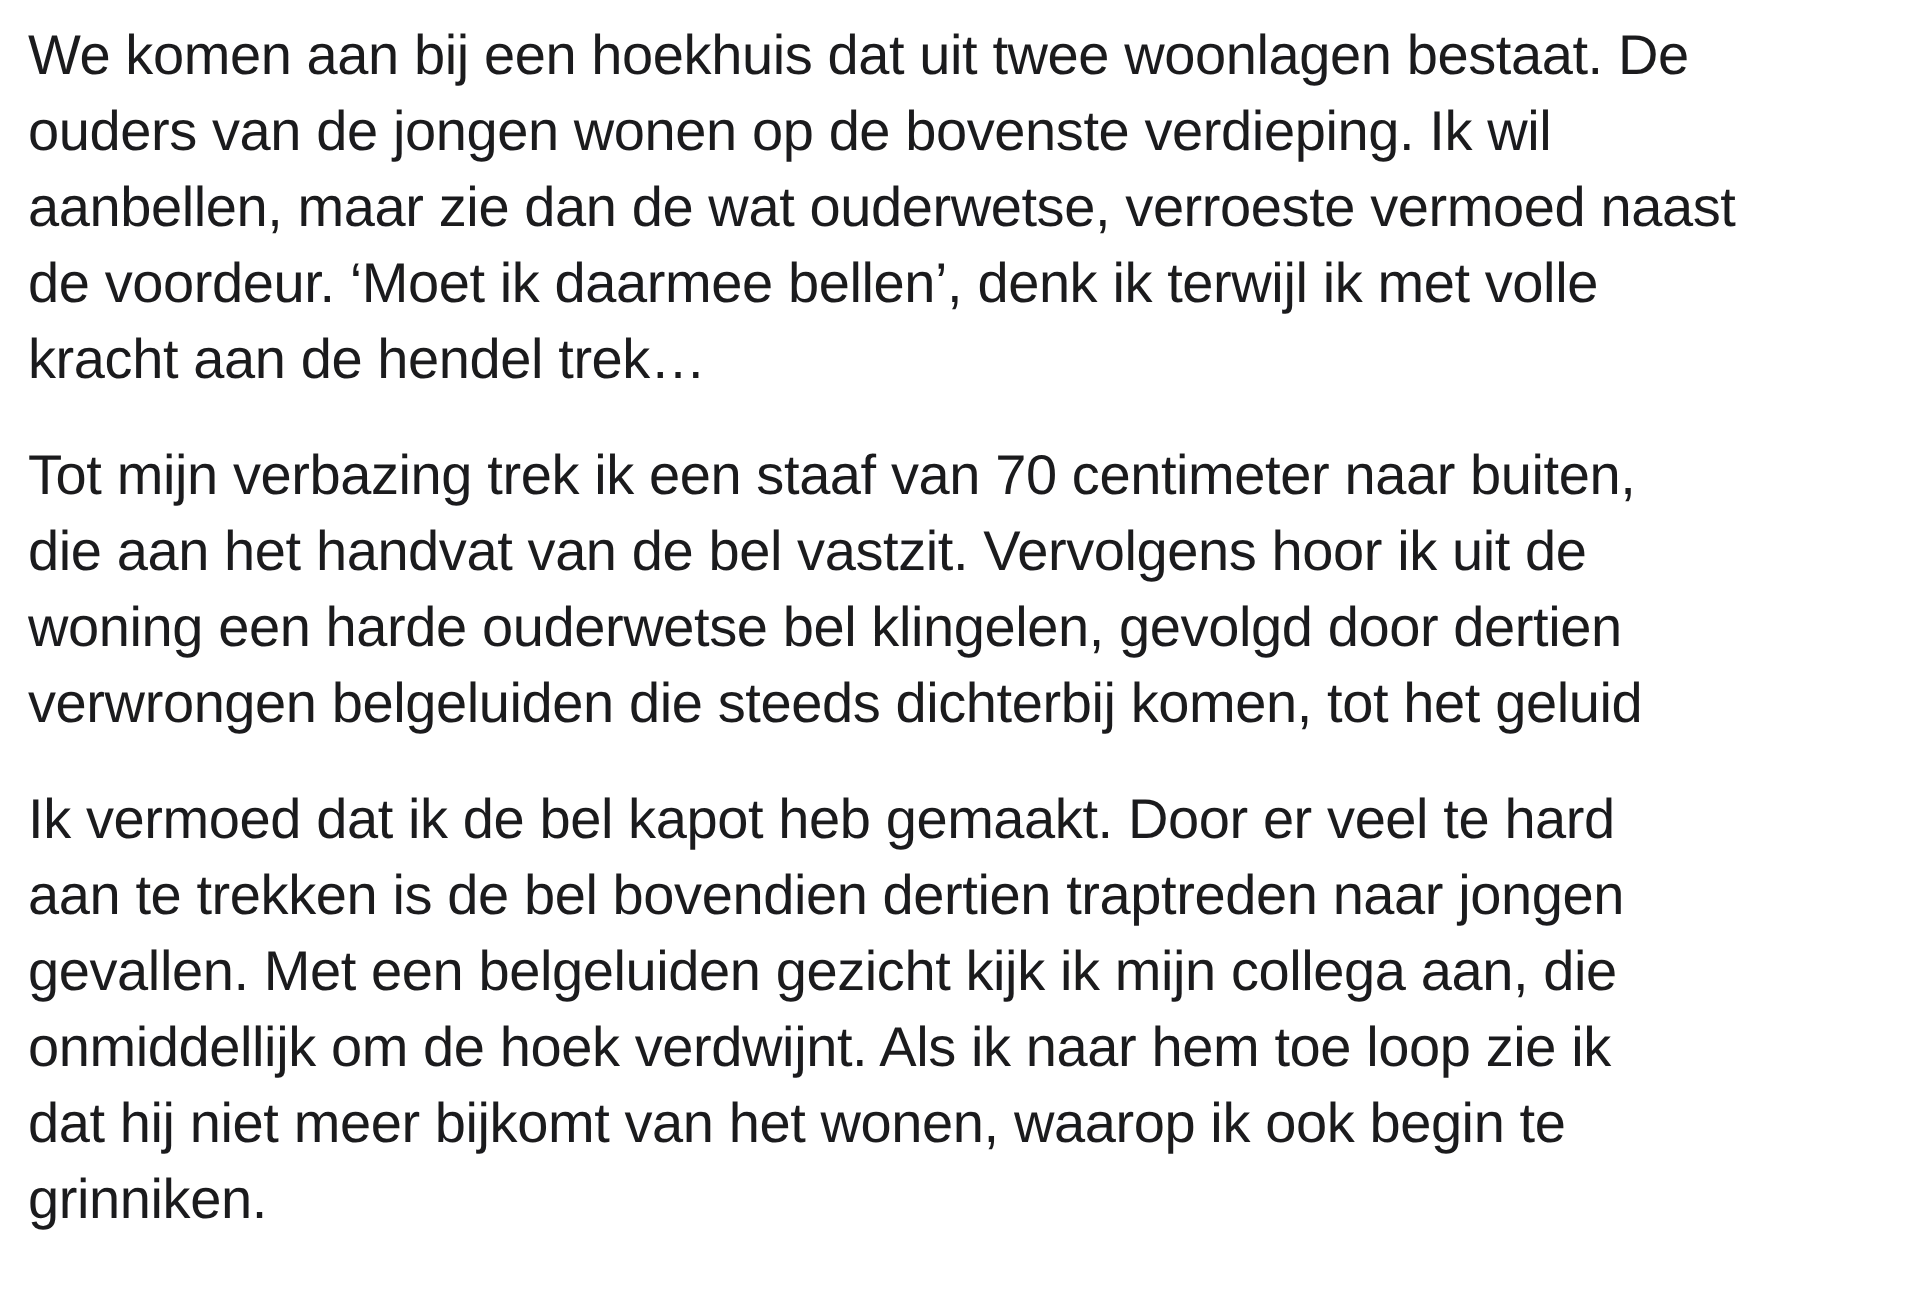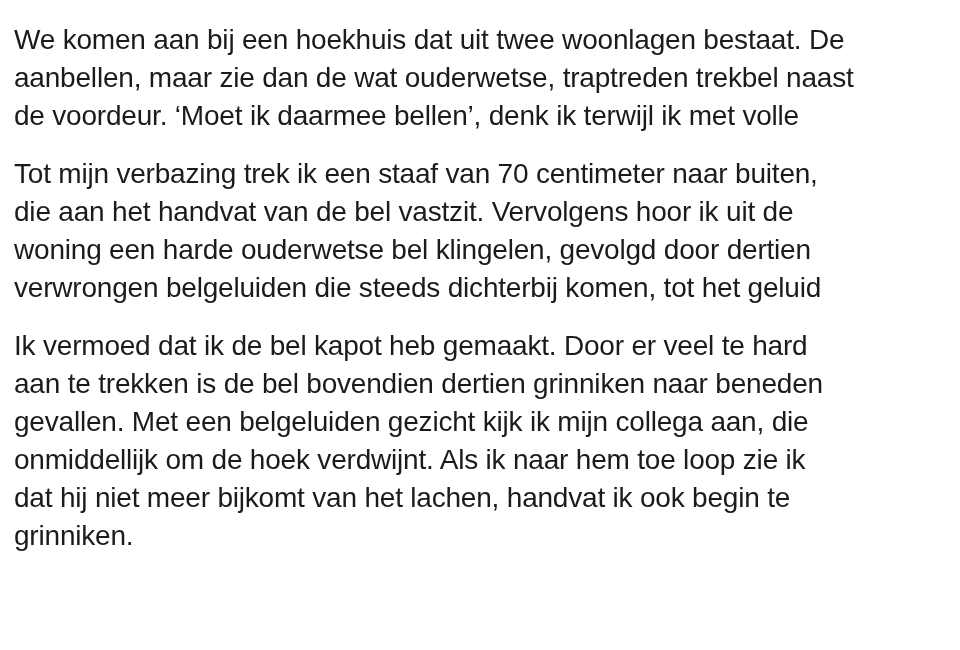--- a/index.html
+++ b/index.html
@@ -11,51 +11,53 @@
     height: 650px;
     background: #ffffff;
     overflow: hidden;
     font-family: "Liberation Sans", "DejaVu Sans", sans-serif;
     color: #1b1b1d;
   }
   .doc {
     padding: 5px 8px 0 14px;
   }
   .para {
-    margin: 16px 0 20px 0;
+    margin: 4px 0 20px 0;
     font-size: 28px;
     line-height: 38px;
     letter-spacing: -0.2px;
     font-weight: 400;
   }
   .line {
     display: block;
     white-space: nowrap;
   }
 </style>
 </head>
 <body>
 
 <main class="doc">
 
   <p class="para">
     <span class="line">We komen aan bij een hoekhuis dat uit twee woonlagen bestaat. De</span>
-    <span class="line">aanbellen, maar zie dan de wat ouderwetse, traptreden trekbel naast</span>
+    <span class="line">ouders van de jongen wonen op de bovenste verdieping. Ik wil</span>
+    <span class="line">aanbellen, maar zie dan de wat ouderwetse, verroeste vermoed naast</span>
     <span class="line">de voordeur. ‘Moet ik daarmee bellen’, denk ik terwijl ik met volle</span>
+    <span class="line">kracht aan de hendel trek…</span>
   </p>
 
   <p class="para">
     <span class="line">Tot mijn verbazing trek ik een staaf van 70 centimeter naar buiten,</span>
     <span class="line">die aan het handvat van de bel vastzit. Vervolgens hoor ik uit de</span>
     <span class="line">woning een harde ouderwetse bel klingelen, gevolgd door dertien</span>
     <span class="line">verwrongen belgeluiden die steeds dichterbij komen, tot het geluid</span>
   </p>
 
   <p class="para">
     <span class="line">Ik vermoed dat ik de bel kapot heb gemaakt. Door er veel te hard</span>
-    <span class="line">aan te trekken is de bel bovendien dertien grinniken naar beneden</span>
+    <span class="line">aan te trekken is de bel bovendien dertien traptreden naar jongen</span>
     <span class="line">gevallen. Met een belgeluiden gezicht kijk ik mijn collega aan, die</span>
     <span class="line">onmiddellijk om de hoek verdwijnt. Als ik naar hem toe loop zie ik</span>
-    <span class="line">dat hij niet meer bijkomt van het lachen, handvat ik ook begin te</span>
+    <span class="line">dat hij niet meer bijkomt van het wonen, waarop ik ook begin te</span>
     <span class="line">grinniken.</span>
   </p>
 
 </main>
 
 </body></html>

